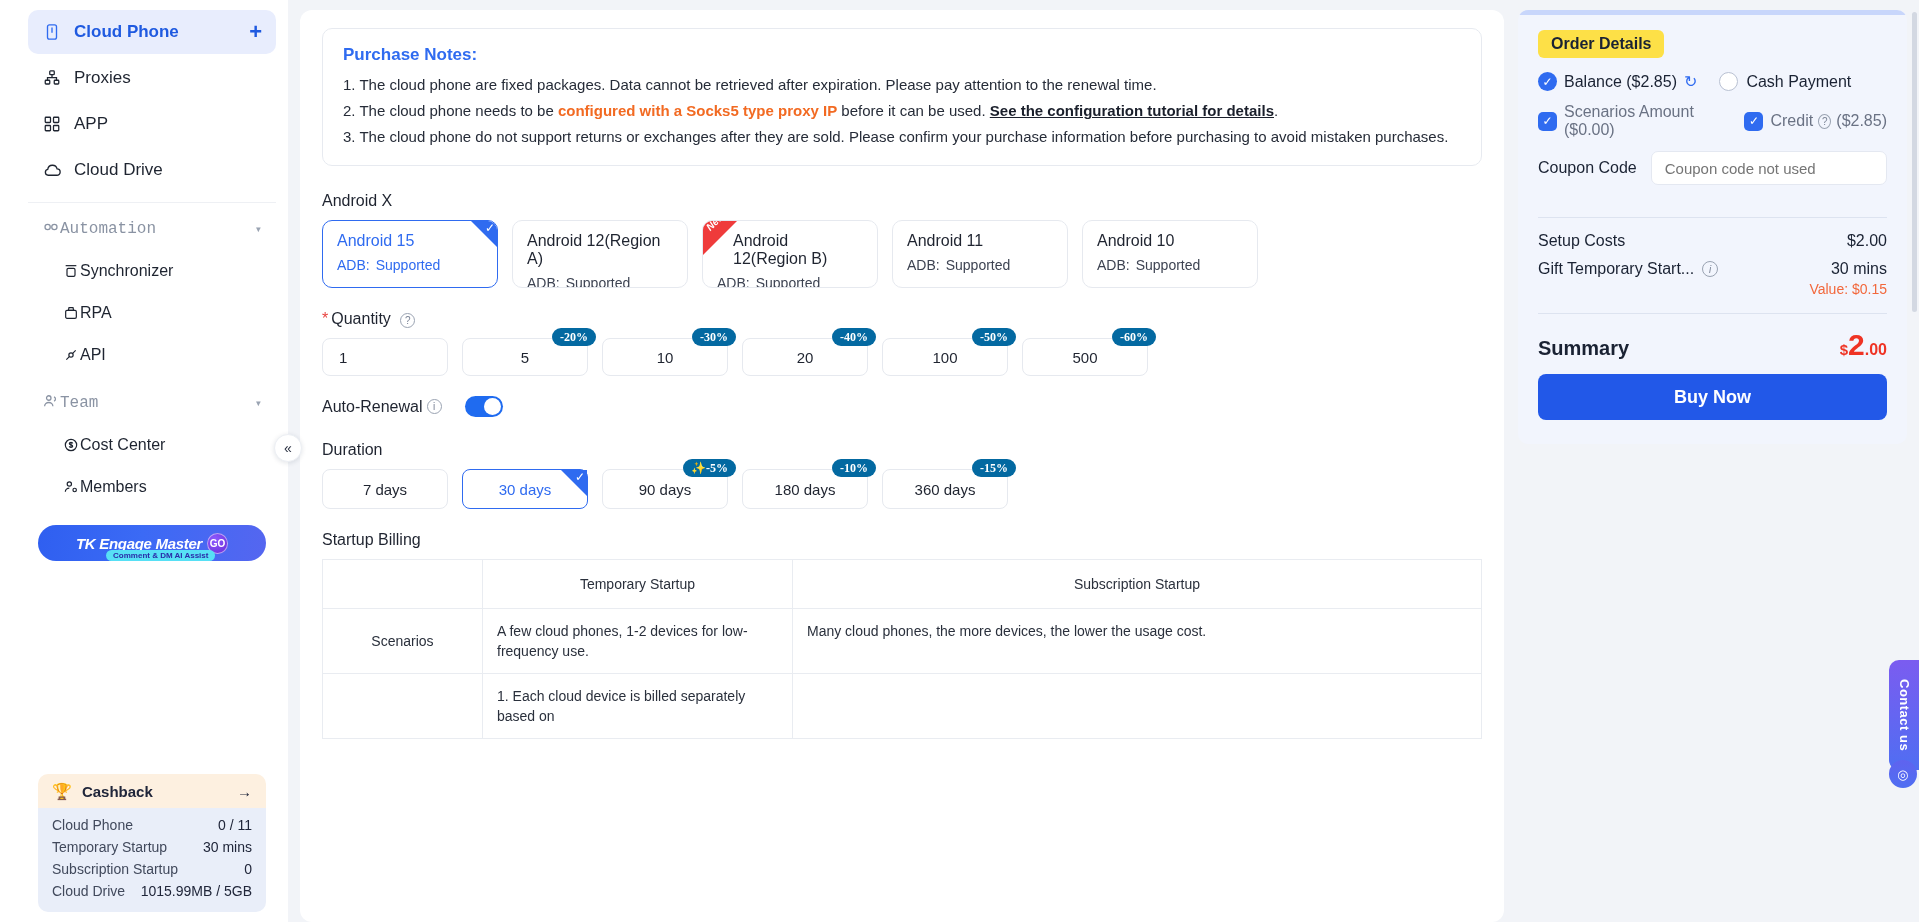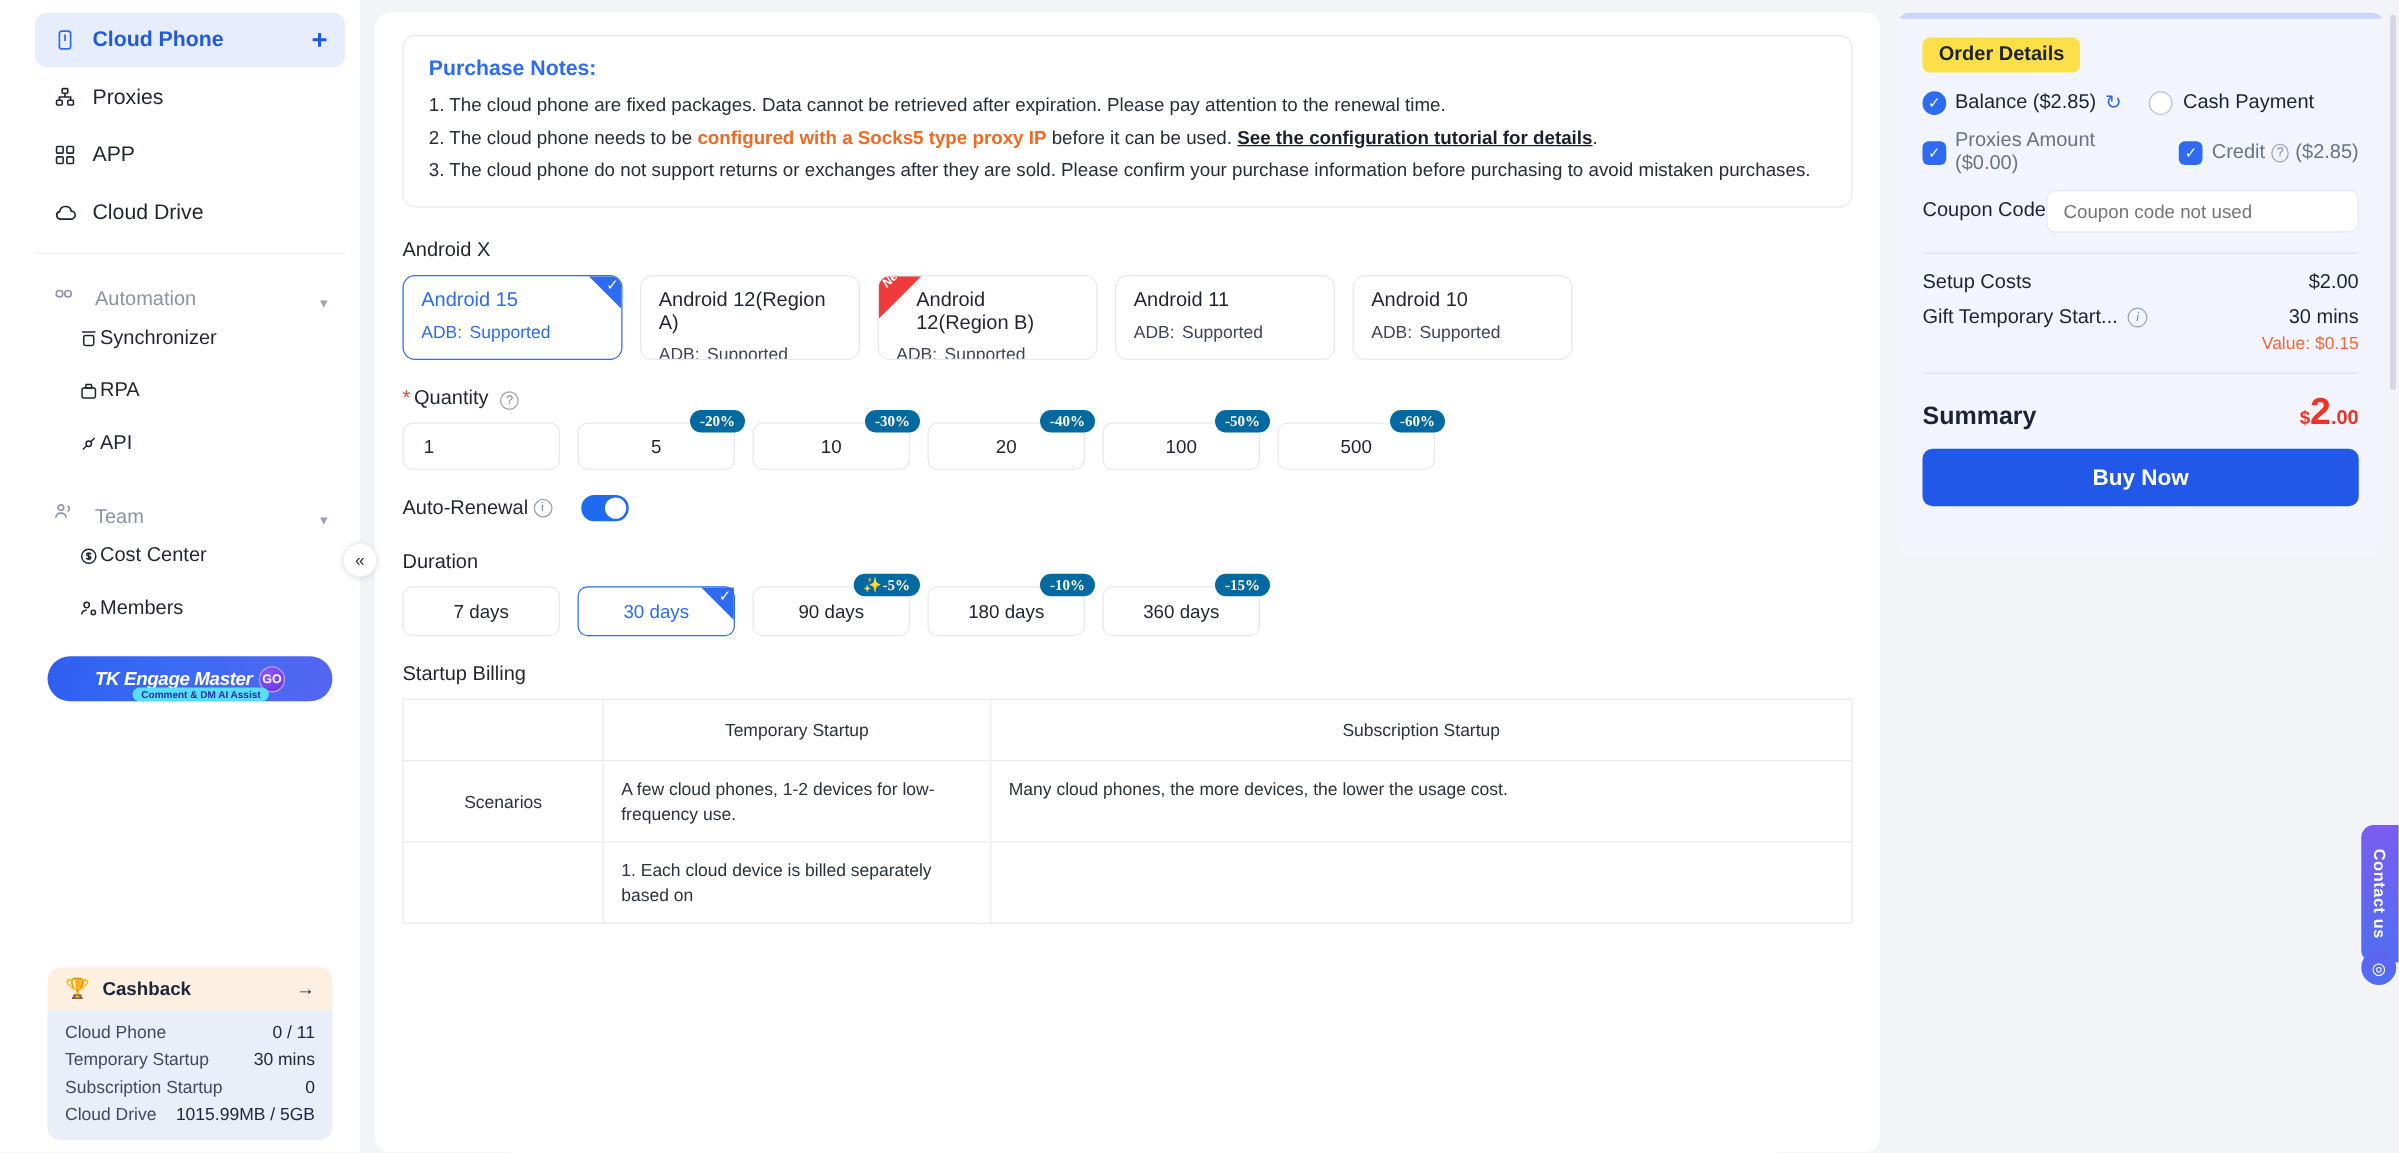--- a/index.html
+++ b/index.html
@@ -23,24 +23,24 @@
     display: flex; align-items: center; gap: 12px;
     height: 44px; padding: 0 14px; margin: 2px 0;
     border-radius: 10px; cursor: pointer;
     font-size: 17px; color: #1e2430;
   }
   .nav-item.active { background: #e8edfd; color: #1f5ae0; font-weight: bold; }
   .nav-item .ic { width: 20px; height: 20px; display: inline-flex; align-items: center; justify-content: center; flex: 0 0 20px; }
   .nav-item .plus { margin-left: auto; font-size: 22px; color: #1f5ae0; line-height: 1; }
   .nav-divider { height: 1px; background: #eef0f4; margin: 10px 0 6px 0; }
   .group-head {
-    display: flex; align-items: flex-end; gap: 16px;
+    display: flex; align-items: center; gap: 0;
     height: 40px; padding: 0 14px; margin: 2px 0;
     border-radius: 10px; cursor: pointer;
-    font-size: 16px; color: #8a93a3;
+    font-size: 16px; color: #8a93a3; font-family: Liberation Mono, monospace;
   }
   .group-head .chev { margin-left: auto; font-size: 12px; color: #9aa3b2; }
   .sub-item {
     display: flex; align-items: center; 
     height: 40px; padding: 0 14px 0 34px; margin: 2px 0;
     border-radius: 10px; cursor: pointer;
     font-size: 16px; color: #1e2430;
   }
   .sub-item .ic { width: 18px; height: 18px; display: inline-flex; align-items: center; justify-content: center; flex: 0 0 18px; }
 
@@ -215,21 +215,21 @@
     width: 19px; height: 19px; border-radius: 50%; border: 1.6px solid #b9c1d2;
     background: #fff; margin-right: 8px; flex: 0 0 19px; cursor: pointer;
   }
   .refresh-ic { margin-left: 7px; color: #2f6bf0; font-size: 16px; cursor: pointer; }
   .gap-l { margin-left: 22px; }
   .qmark {
     display: inline-flex; align-items: center; justify-content: center;
     width: 15px; height: 15px; border-radius: 50%; border: 1.2px solid #9aa3b2;
     font-size: 10px; color: #7b8496; margin: 0 5px; cursor: pointer;
   }
-  .coupon-row { display: flex; align-items: center; margin-bottom: 16px; }
+  .coupon-row { display: flex; align-items: center; gap: 14px; margin-bottom: 32px; }
   .coupon-label { font-size: 16px; color: #1a2233; }
   .coupon-input {
     flex: 1; height: 34px; background: #fff; border: 1px solid #e4e8f1; border-radius: 7px;
     font-size: 15px; color: #a6adbb; padding: 0 13px; font-family: "Liberation Sans", sans-serif;
   }
   .hr { height: 1px; background: #dde3f0; margin: 0 0 14px 0; }
   .od-line { display: flex; justify-content: space-between; align-items: flex-start; margin-bottom: 10px; }
   .od-line .l { font-size: 16px; color: #1a2233; display: flex; align-items: center; }
   .od-line .r { font-size: 16px; color: #1a2233; text-align: right; }
   .od-line .r .val { display: block; color: #f2683c; font-size: 14px; margin-top: 3px; }
@@ -593,21 +593,21 @@
       <div class="pay-row">
         <span class="cb">✓</span>
         <span>Balance ($2.85)</span>
         <span class="refresh-ic">↻</span>
         <span class="radio-o gap-l"></span>
         <span>Cash Payment</span>
       </div>
 
       <div class="pay-row dim">
         <span class="cb sq">✓</span>
-        <span>Proxies Amount ($0.00)</span>
+        <span>Scenarios Amount ($0.00)</span>
         <span class="cb sq gap-l">✓</span>
         <span>Credit</span>
         <span class="qmark">?</span>
         <span>($2.85)</span>
       </div>
 
       <div class="coupon-row">
         <span class="coupon-label">Coupon Code</span>
         <input class="coupon-input" type="text" placeholder="Coupon code not used" style="">
       </div>

